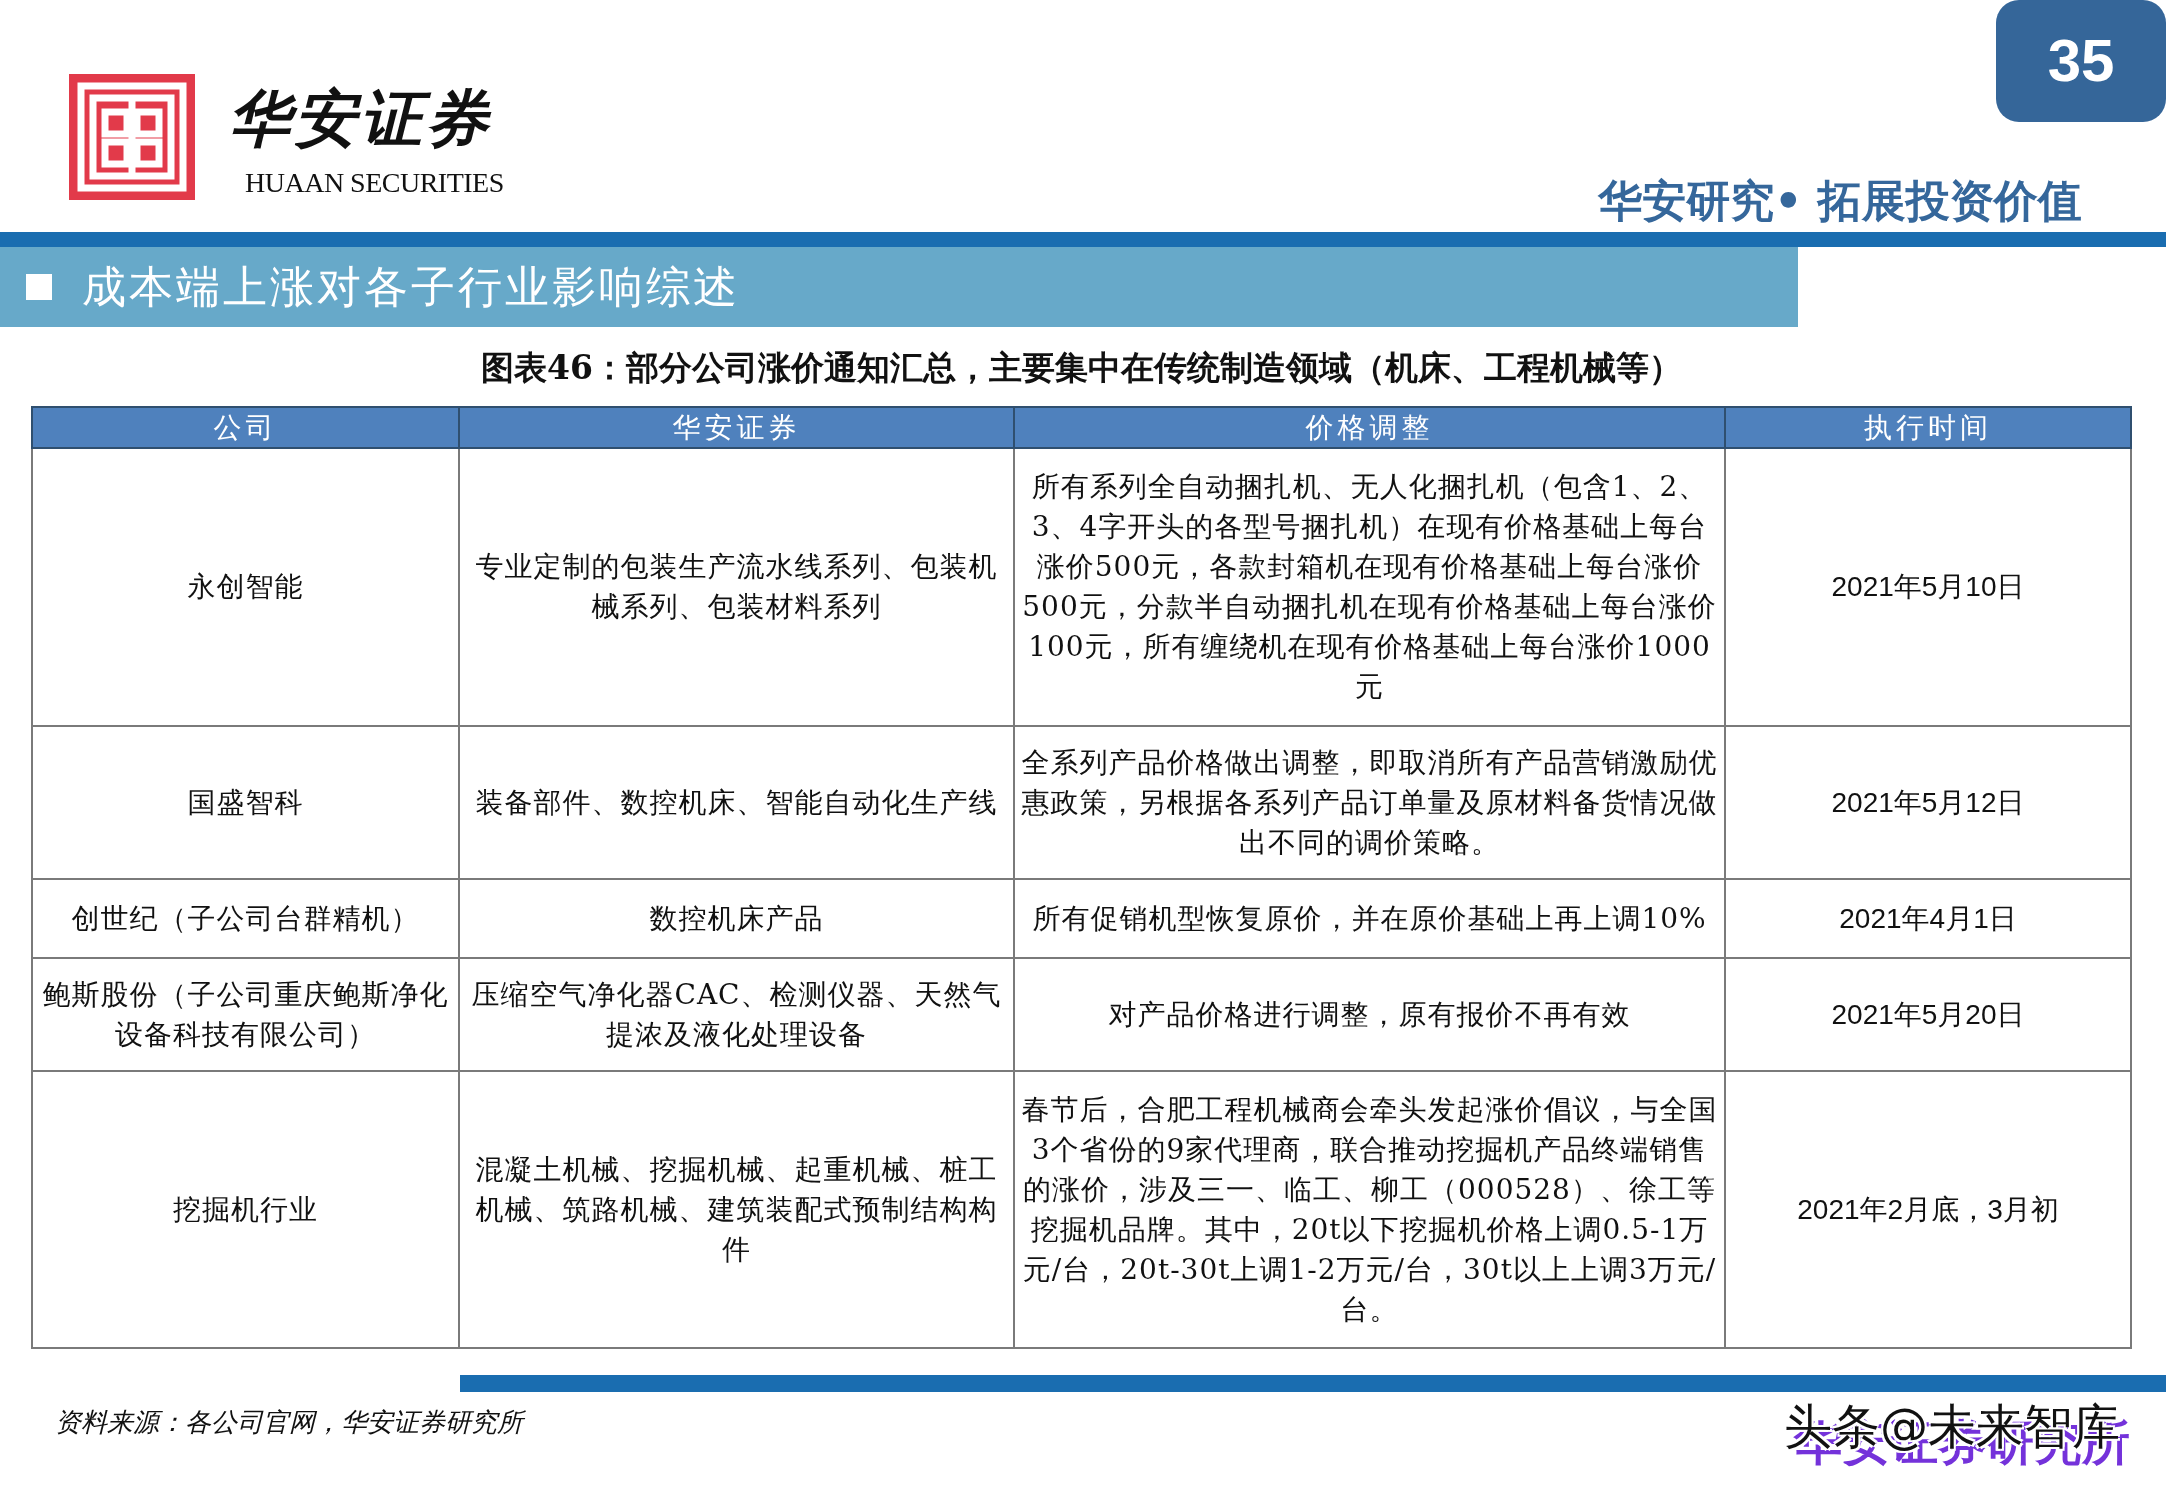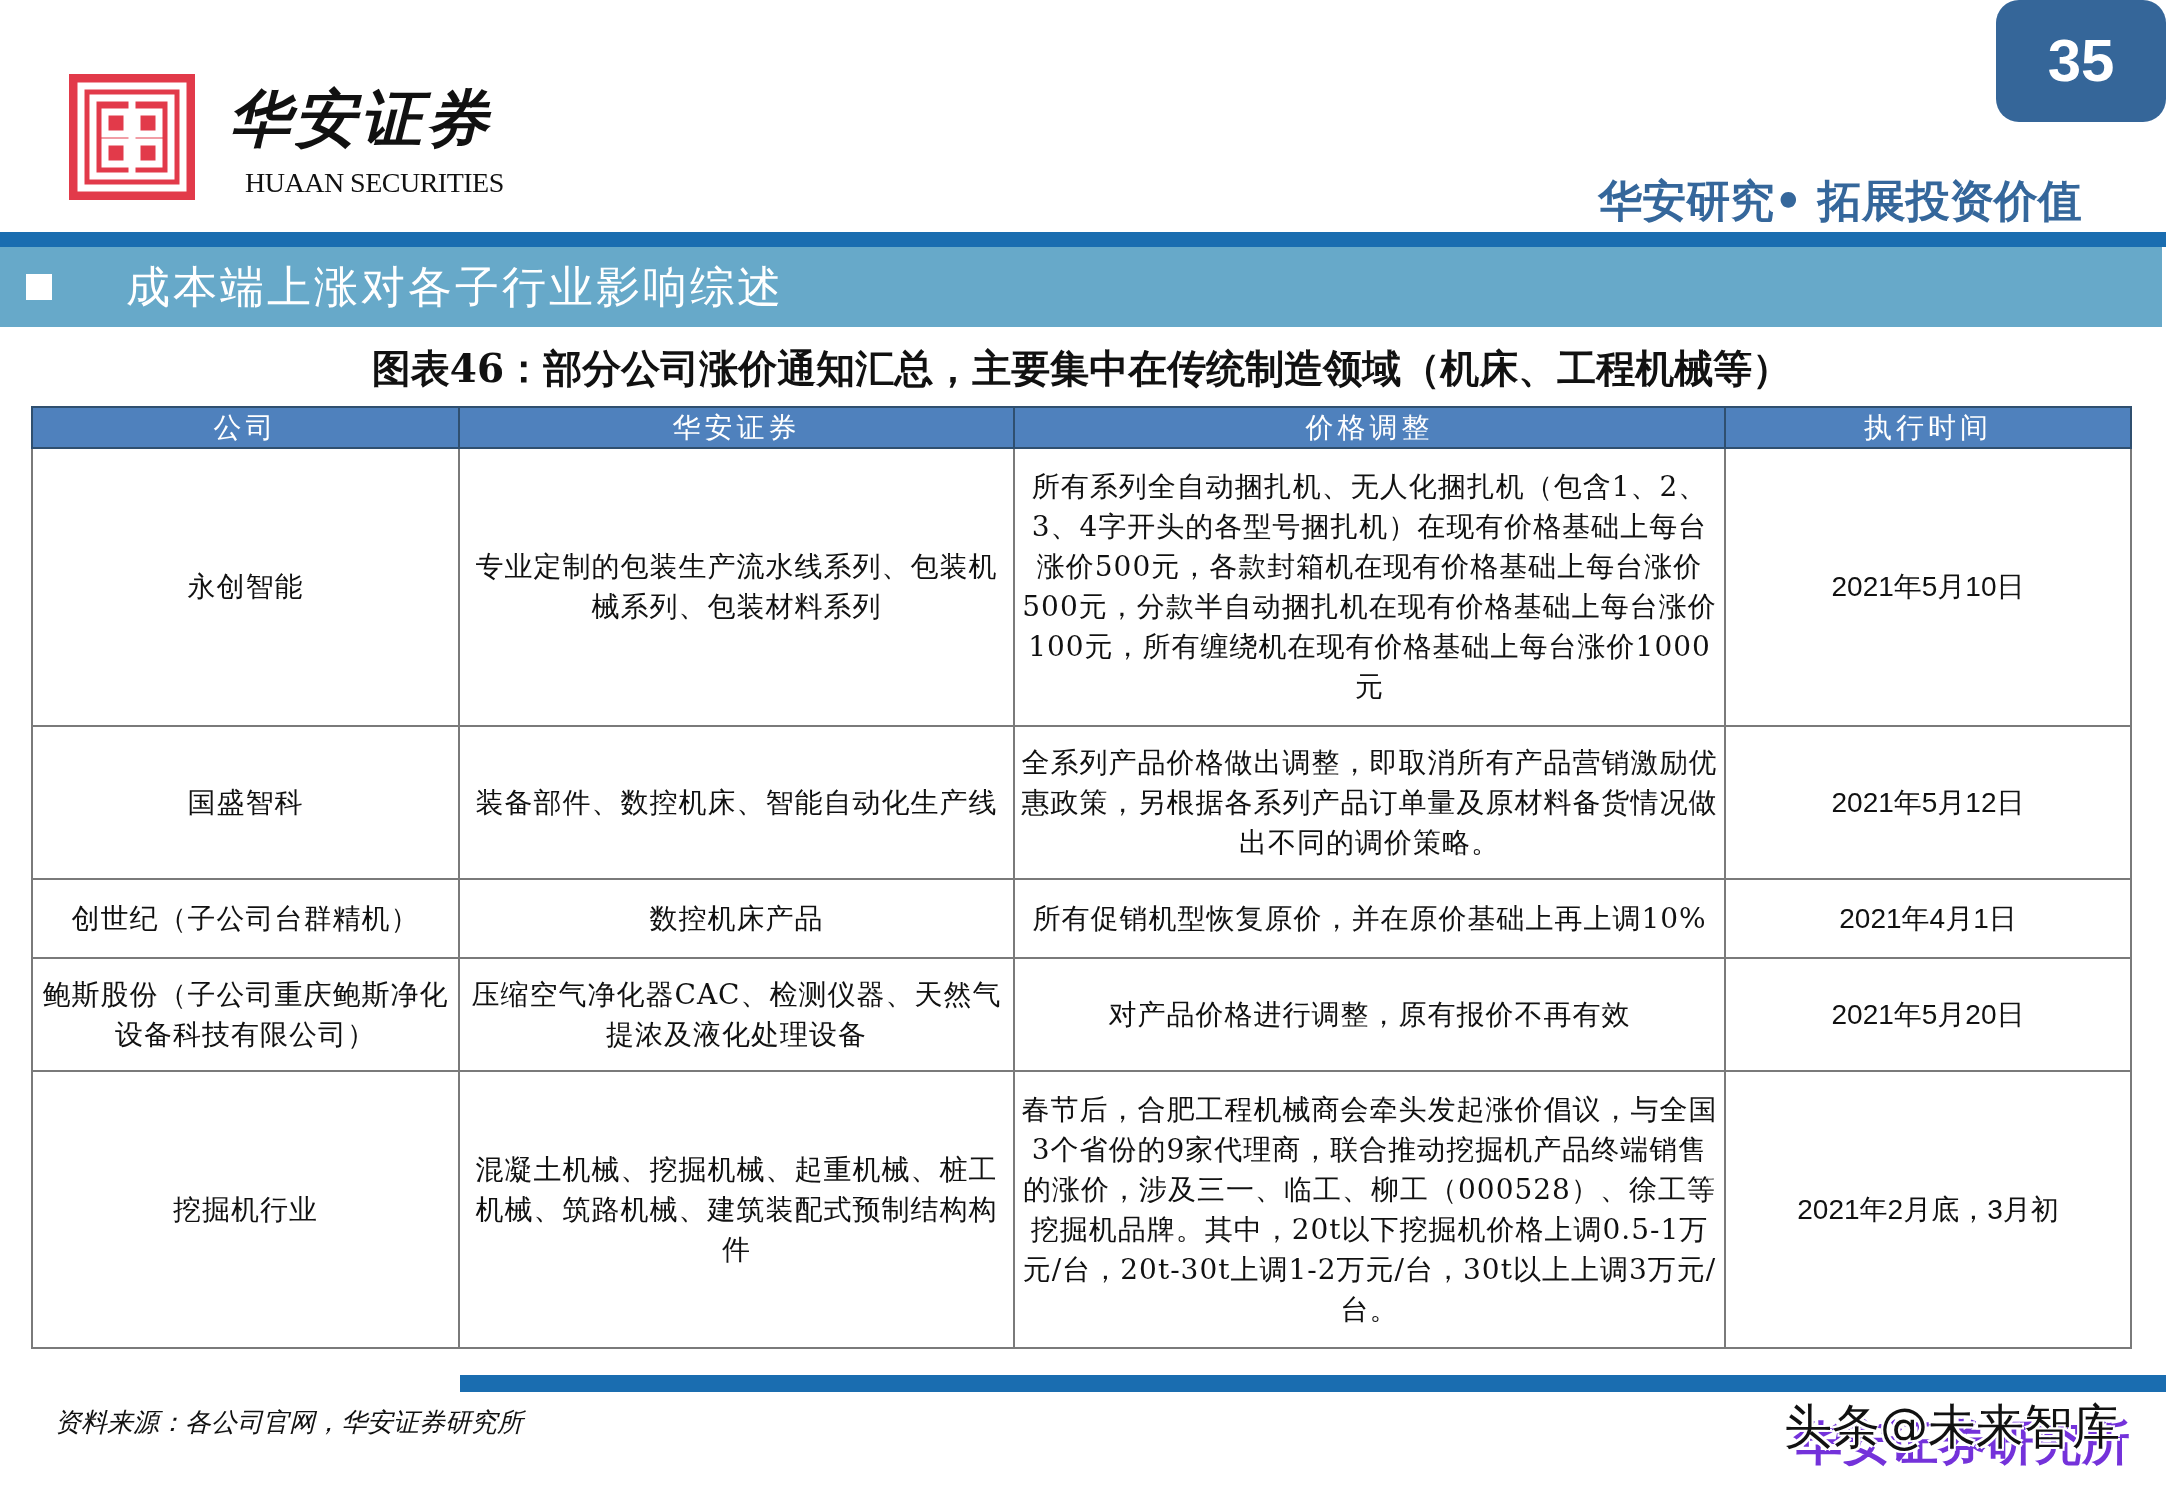--- a/index.html
+++ b/index.html
@@ -41,35 +41,35 @@
     left: 1560px; top: 172px; width: 560px; height: 58px;
     text-align: center;
     font-family: "DejaVu Sans", sans-serif; font-weight: bold;
     font-size: 44px; line-height: 58px; color: #35679b;
     white-space: nowrap;
   }
 
   
   .dark-line { left: 0; top: 232px; width: 2166px; height: 15px; background: #1a6db0; }
   .section-bar {
-    left: 0; top: 247px; width: 2162px; height: 80px; background: #67a9c9;
-    display: flex; align-items: center; gap: 44px;
+    left: 0; top: 247px; width: 1798px; height: 80px; background: #67a9c9;
+    display: flex; align-items: center;
   }
   .section-bullet {
     margin-left: 26px; width: 26px; height: 26px; background: #fff; flex: none;
   }
   .section-title {
     margin-left: 30px; color: #fff; font-size: 44px; line-height: 80px;
     font-family: "DejaVu Serif", "Liberation Serif", serif; letter-spacing: 3px;
   }
 
   
   .fig-title {
     left: 31px; top: 344px; width: 2101px; height: 48px;
-    text-align: center; font-weight: bold; font-size: 39px; line-height: 48px;
+    text-align: center; font-weight: bold; font-size: 33px; line-height: 48px;
     font-family: "DejaVu Serif", "Liberation Serif", serif;
   }
 
   
   .table-wrap { left: 31px; top: 406px; width: 2101px; }
   table {
     border-collapse: collapse; width: 2101px; table-layout: fixed;
     font-family: "DejaVu Serif", "Liberation Serif", serif;
   }
   th {

